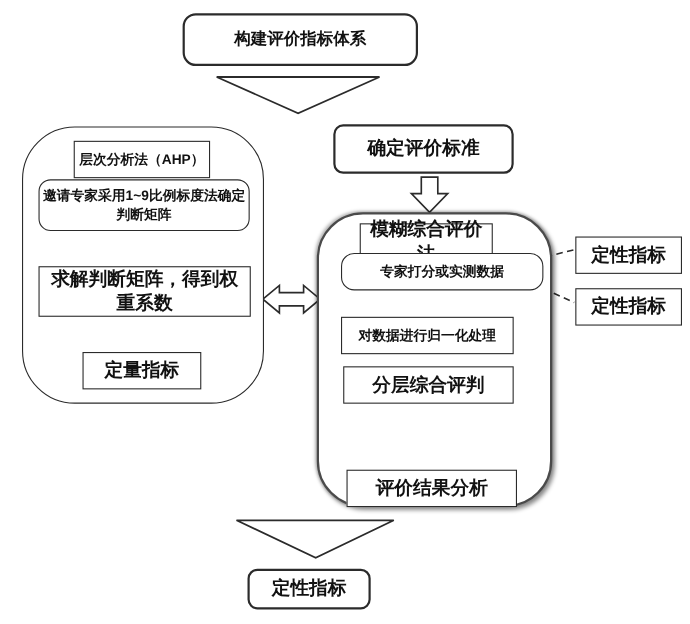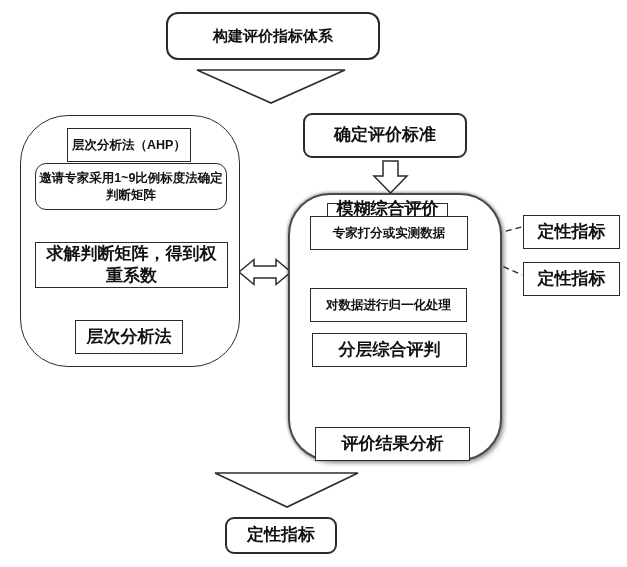--- a/index.html
+++ b/index.html
@@ -61,21 +61,21 @@
   .f15 { font-size: 15px; }
 
   
   .n-top        { left: 166px; top: 12px;  width: 214px; height: 48px; }
   .n-ahp-title  { left: 67px;  top: 128px; width: 124px; height: 26px; }
   .n-ahp-s0     { left: 35px;  top: 163px; width: 192px; height: 47px; border-radius: 11px; }
   .n-ahp-s1     { left: 35px;  top: 242px; width: 193px; height: 46px; }
   .n-ahp-s2     { left: 75px;  top: 320px; width: 108px; height: 27px; }
   .n-criteria   { left: 303px; top: 113px; width: 164px; height: 45px; }
   .n-fuzzy-title{ left: 327px; top: 203px; width: 121px; height: 27px; }
-  .n-fuzzy-s0   { left: 310px; top: 216px; width: 158px; height: 27px; }
+  .n-fuzzy-s0   { left: 310px; top: 230px; width: 184px; height: 27px; border-radius: 12px; }
   .n-fuzzy-s1   { left: 310px; top: 288px; width: 157px; height: 26px; }
   .n-fuzzy-s2   { left: 312px; top: 333px; width: 155px; height: 26px; }
   .n-fuzzy-s3   { left: 315px; top: 383px; width: 155px; height: 25px; }
   .n-fuzzy-s4   { left: 315px; top: 427px; width: 155px; height: 24px; }
   .n-qual       { left: 523px; top: 215px; width: 97px;  height: 28px; }
   .n-quant      { left: 523px; top: 262px; width: 97px;  height: 28px; }
   .n-conclusion { left: 225px; top: 517px; width: 112px; height: 37px; }
 </style>
 </head>
 <body>
@@ -108,21 +108,21 @@
     <line x1="467" y1="241" x2="522" y2="227" stroke="#2b2b2b" stroke-width="1.4" stroke-dasharray="6,4"></line>
     <line x1="467" y1="250" x2="522" y2="275" stroke="#2b2b2b" stroke-width="1.4" stroke-dasharray="6,4"></line>
   </svg>
 
   <div class="node rounded-lg f15 n-top">构建评价指标体系</div>
 
   <div class="container-box left-container"></div>
   <div class="node f13 n-ahp-title">层次分析法（AHP）</div>
   <div class="node f13 n-ahp-s0">邀请专家采用1~9比例标度法确定判断矩阵</div>
   <div class="node f14 n-ahp-s1">求解判断矩阵，得到权重系数</div>
-  <div class="node f14 n-ahp-s2">层次分析法</div>
+  <div class="node f14 n-ahp-s2">定量指标</div>
 
   <div class="node rounded-md f14 n-criteria">确定评价标准</div>
 
   <div class="container-box right-container"></div>
   <div class="node f14 n-fuzzy-title">模糊综合评价法</div>
   <div class="node f13 n-fuzzy-s0">专家打分或实测数据</div>
   <div class="node f13 n-fuzzy-s1">对数据进行归一化处理</div>
   <div class="node f14 n-fuzzy-s2">分层综合评判</div>
   <div class="node f14 n-fuzzy-s4">评价结果分析</div>
 

